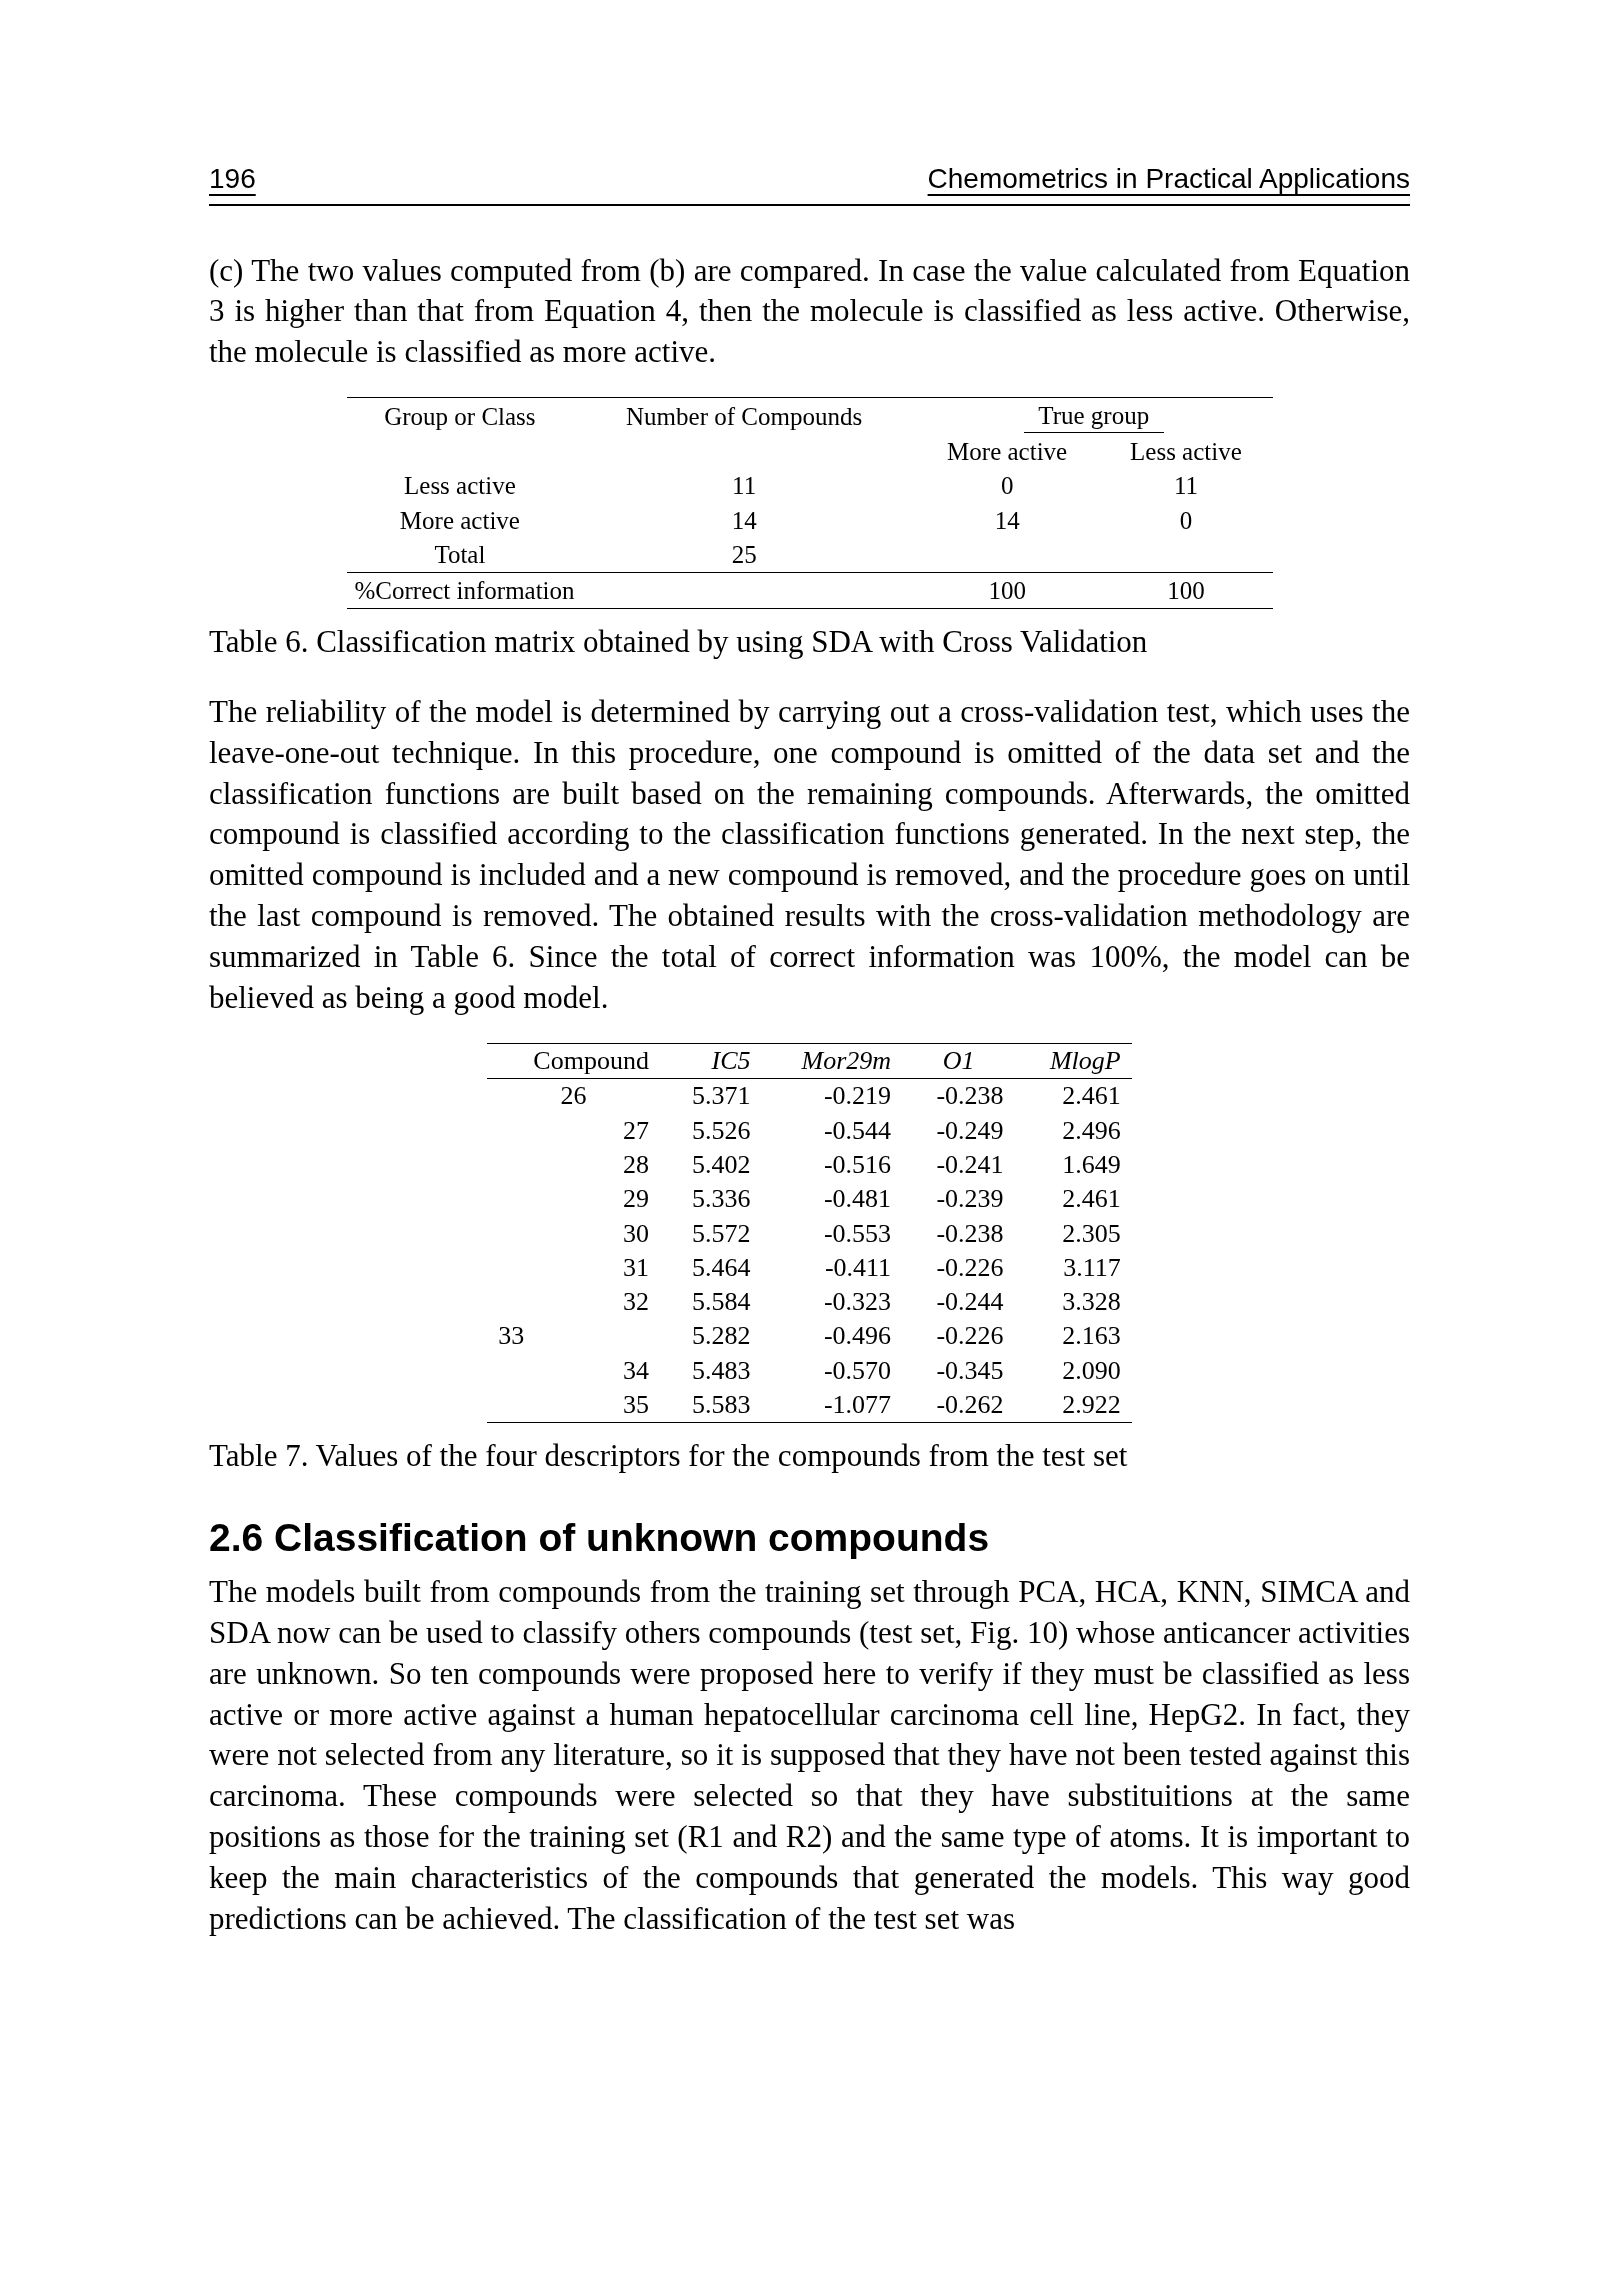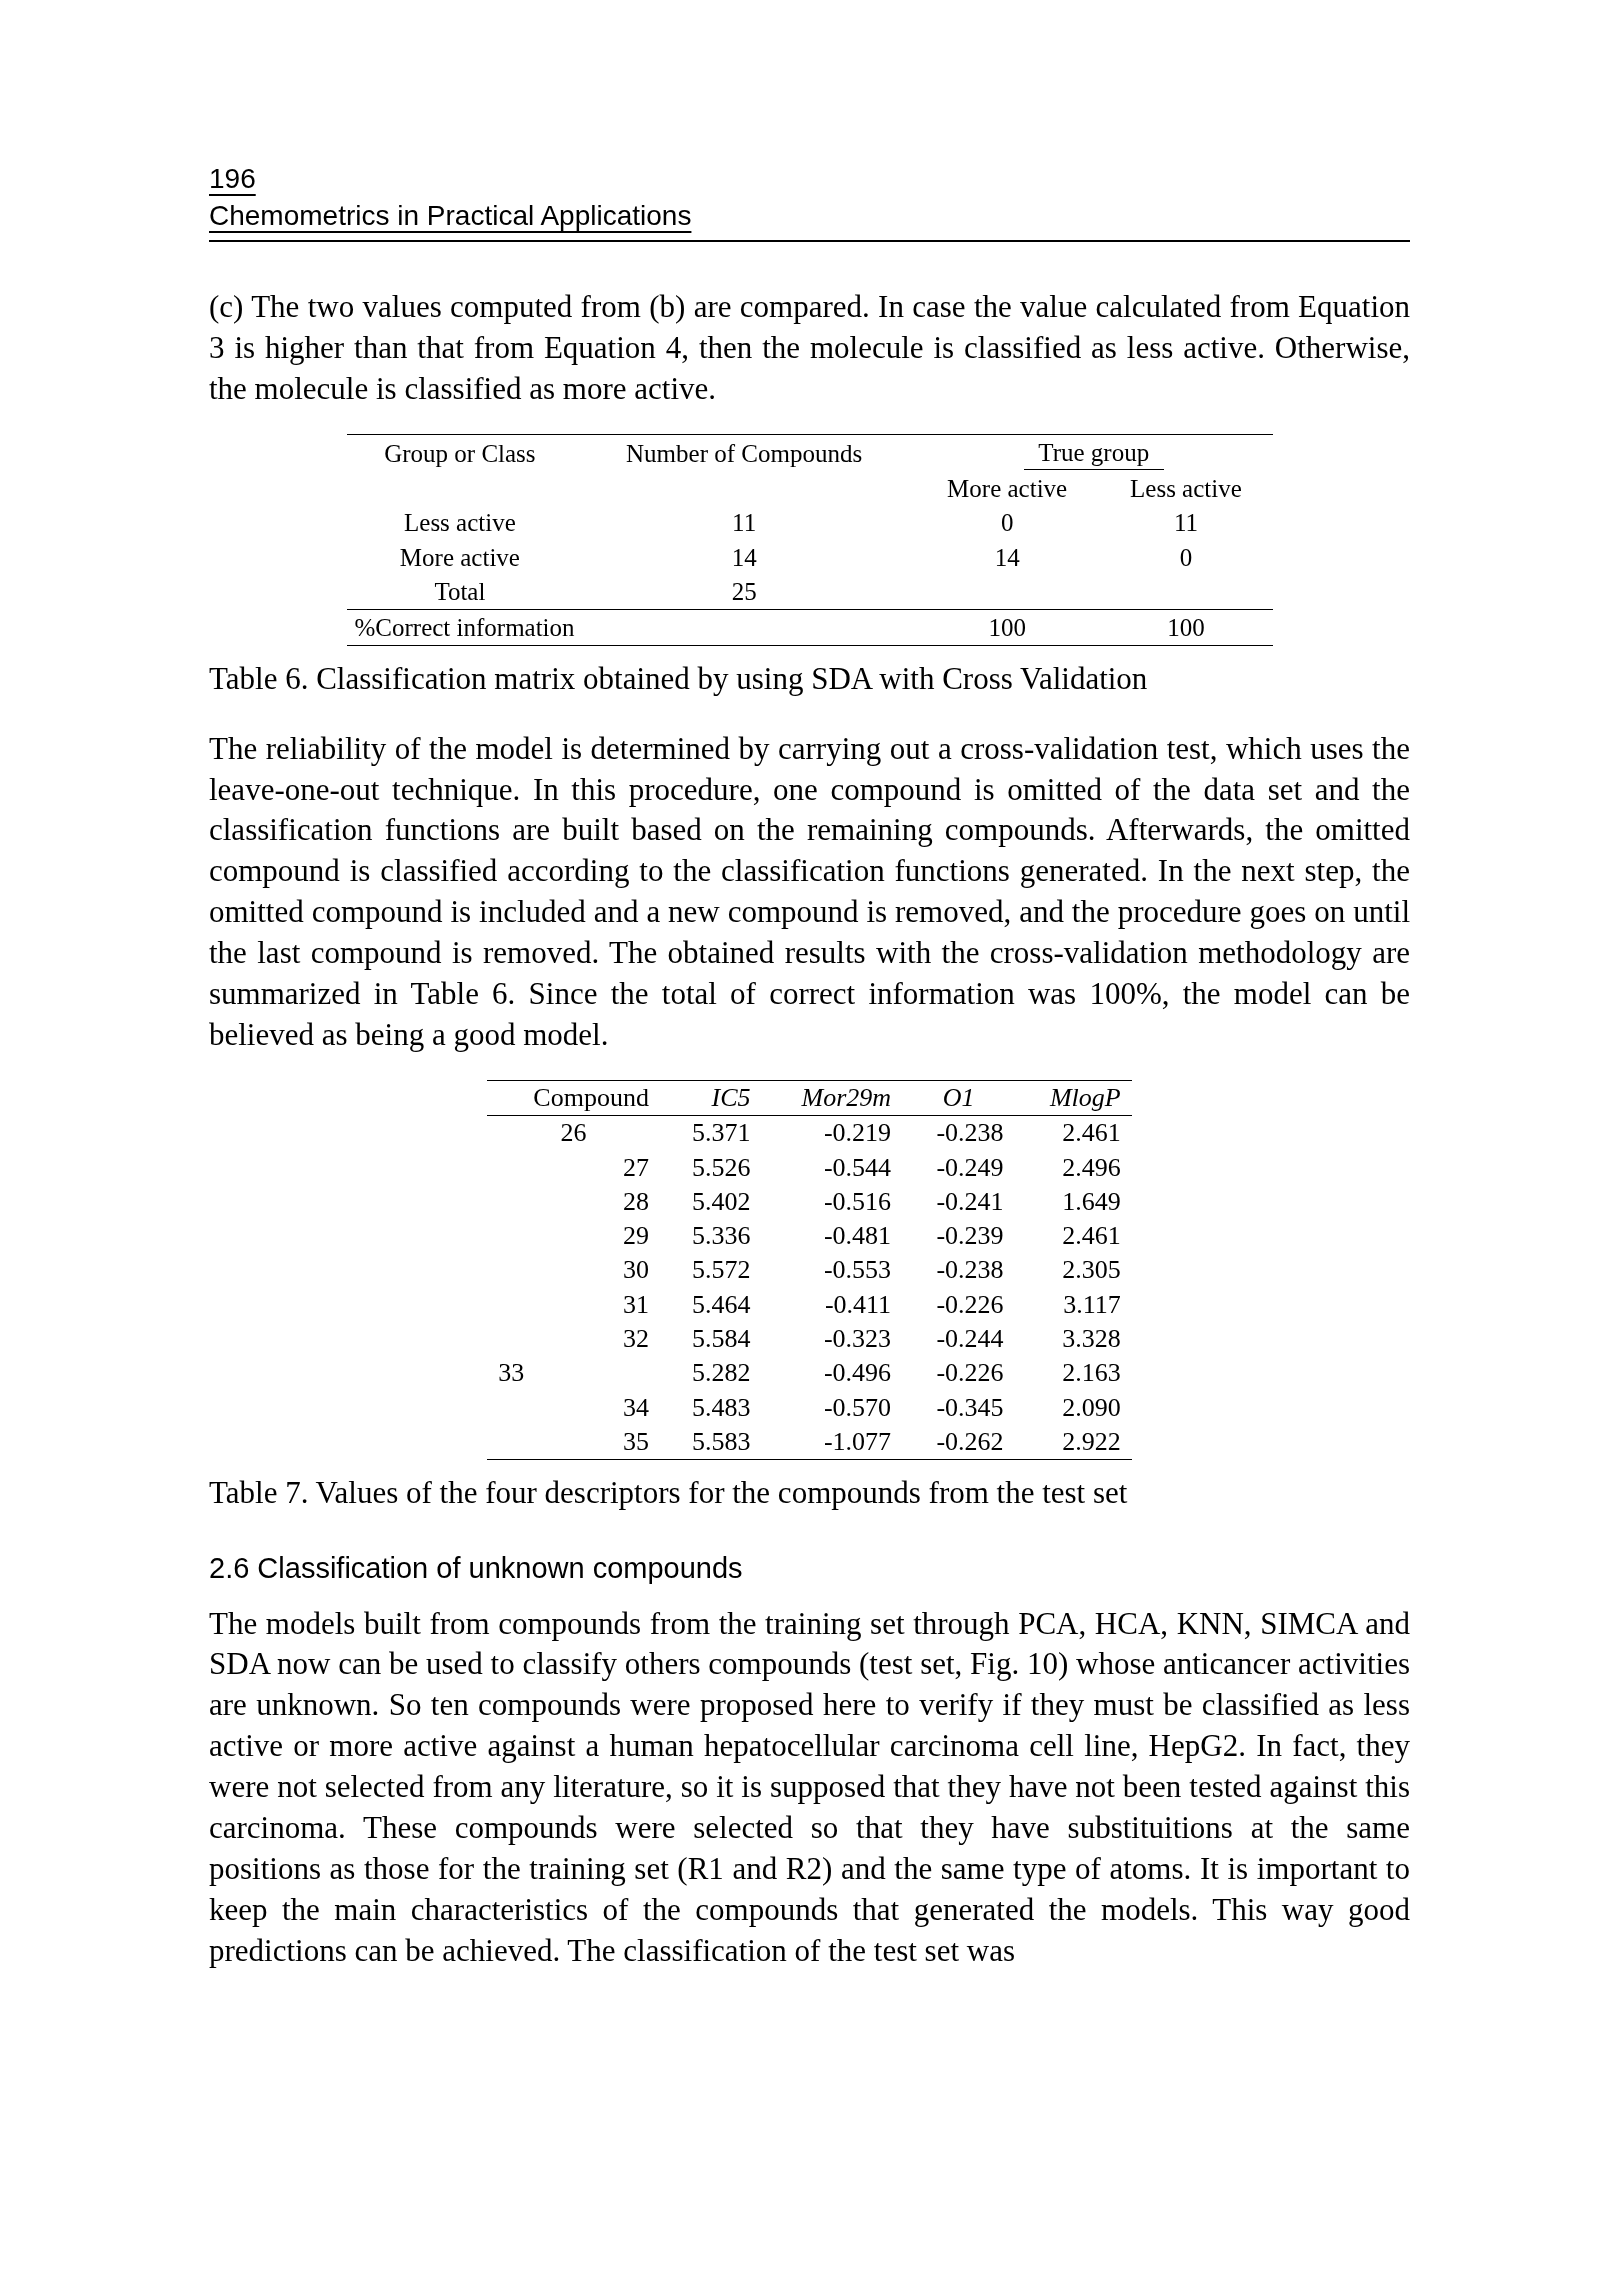--- a/index.html
+++ b/index.html
@@ -20,21 +20,20 @@
     line-height: 1.32;
   }
   .header-row {
     display: flex;
     justify-content: space-between;
     align-items: baseline;
     font-family: Arial, Helvetica, sans-serif;
     font-size: 28px;
     margin-bottom: 3.2px;
     padding-bottom: 2.4px;
-    flex-direction: column;
   }
   .header-rule {
     border-bottom: 2.4px solid #000;
     margin-bottom: 45px;
     margin-top: 1.6px;
   }
   .header-page { font-weight: 400; }
   .header-title { font-weight: 400; }
   .underline-span { text-decoration: underline; text-underline-offset: 5.6px; text-decoration-thickness: 2.4px; }
 
@@ -81,23 +80,23 @@
     white-space: nowrap;
   }
   .t7 th { font-weight: normal; }
   .t7-h-compound { font-weight: bold; }
   .t7-h-ital { font-style: italic; }
   .t7-rowrule-top th, .t7-rowrule-top td { border-top: 1.6px solid #000; }
   .t7-rowrule-bot th, .t7-rowrule-bot td { border-bottom: 1.6px solid #000; }
 
   .section-heading {
     font-family: Arial, Helvetica, sans-serif;
-    font-weight: normal;
-    font-size: 29px;
-    margin: 35px 0 16px 0;
+    font-weight: bold;
+    font-size: 39px;
+    margin: 35px 0 8px 0;
   }
 </style>
 </head>
 <body>
 
 <div class="page">
 
   <div class="header-row">
     <span class="header-page"><span class="underline-span">196</span></span>
     <span class="header-title"><span class="underline-span">Chemometrics in Practical Applications</span></span>

